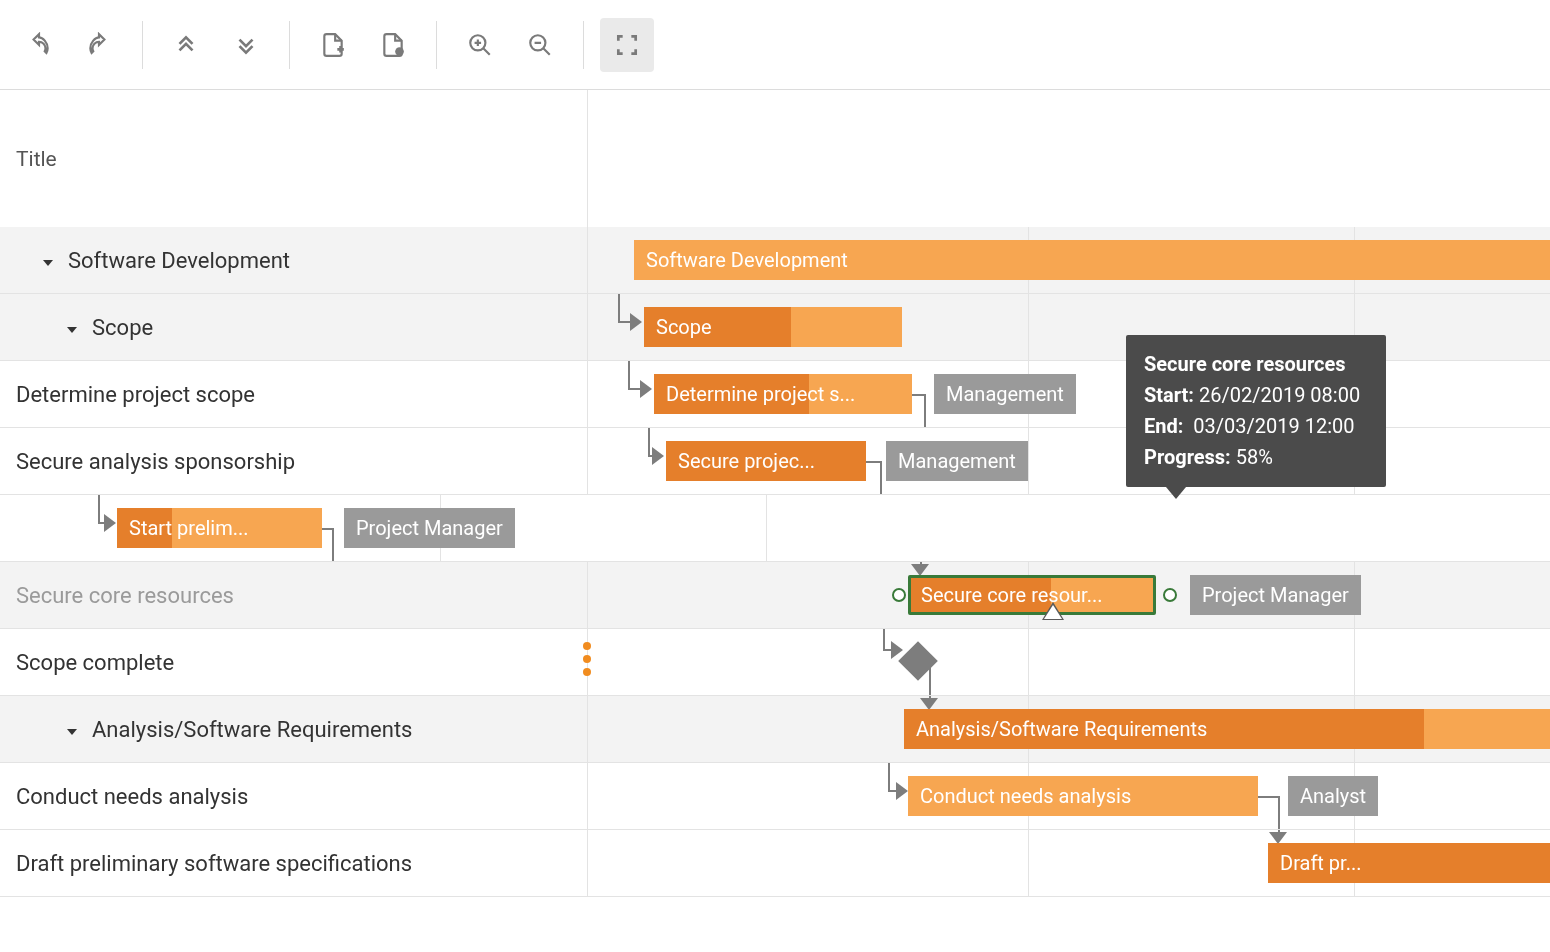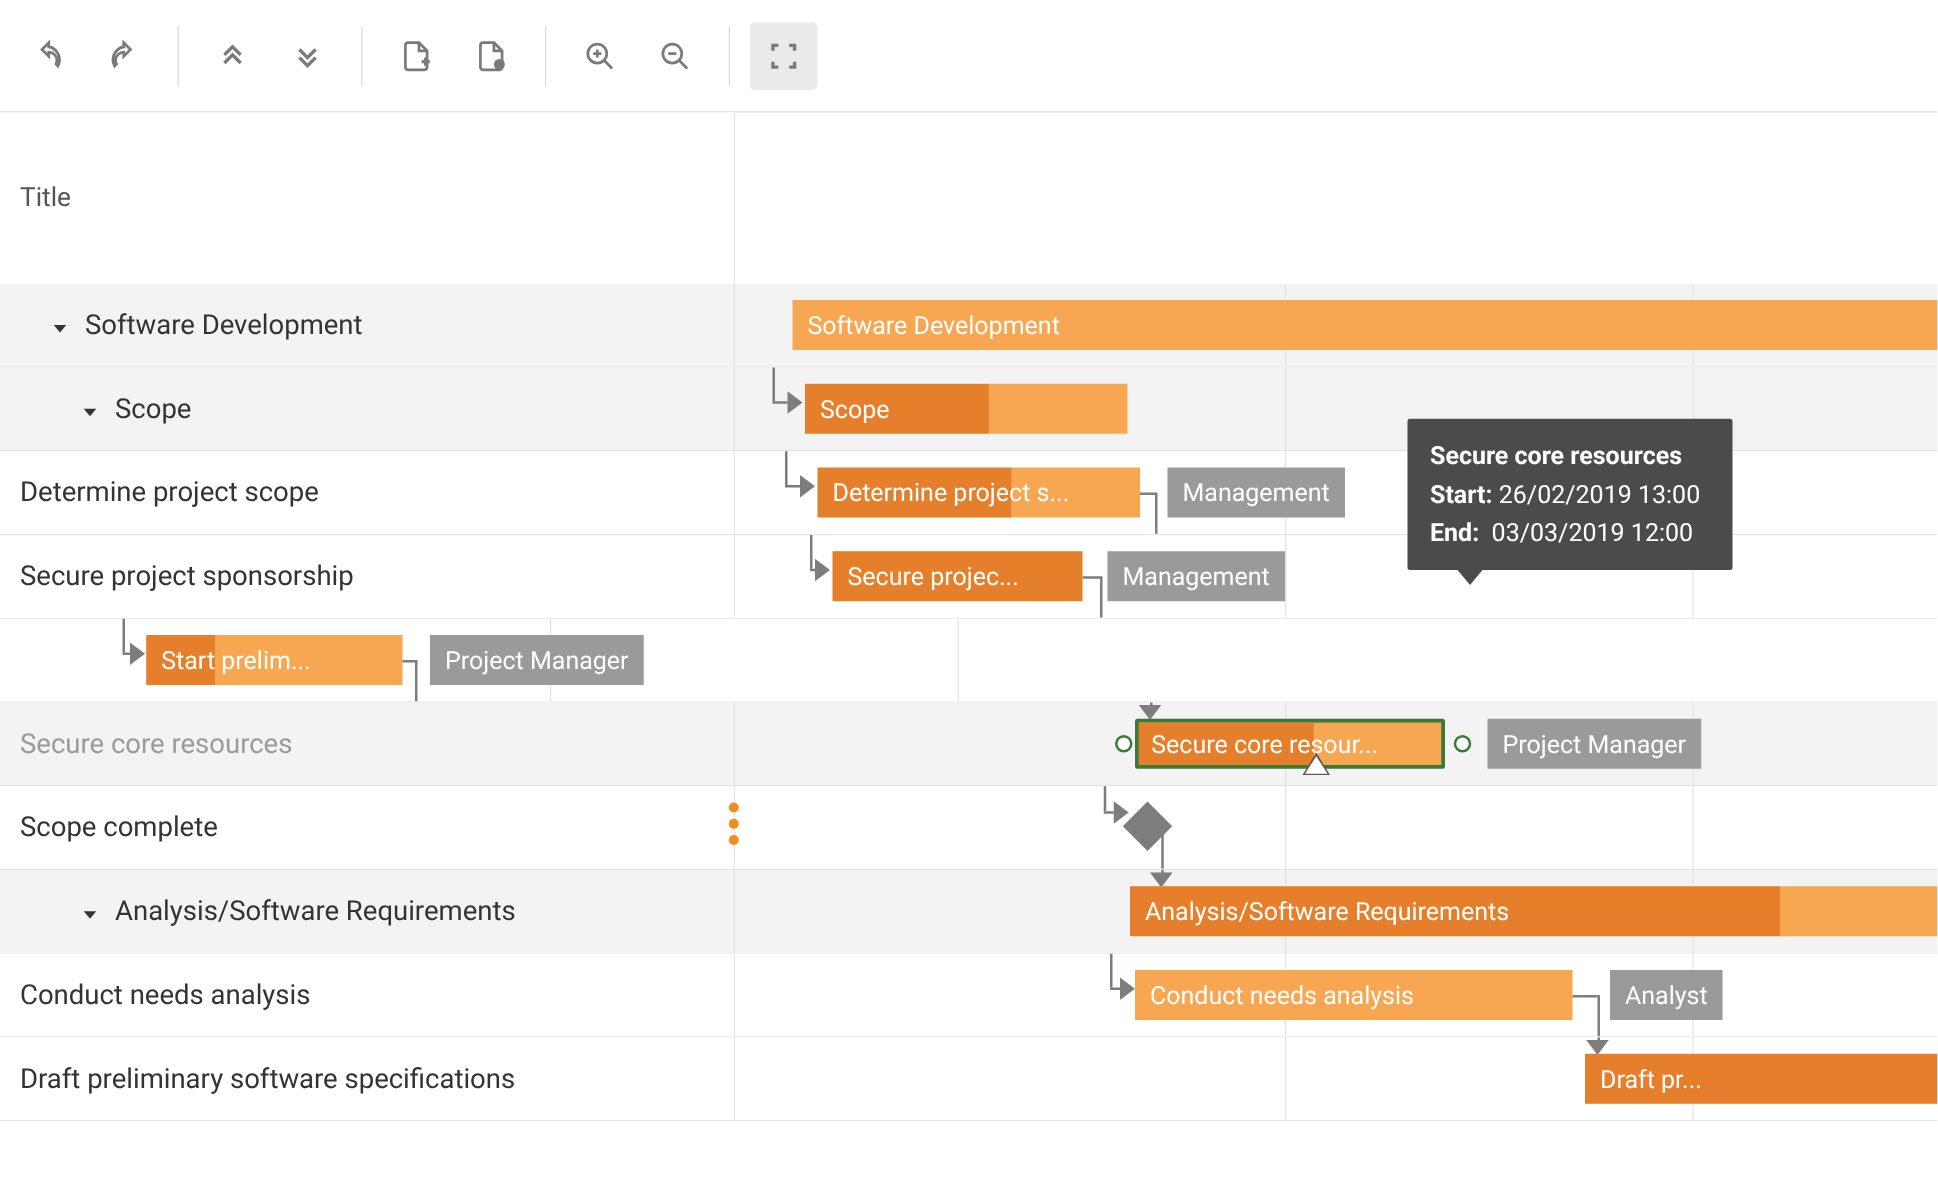--- a/index.html
+++ b/index.html
@@ -389,21 +389,21 @@
             <span>Management</span>
           </div>
         <div class="dep-line-h" style="left:324px; top:33px; width:12px;"></div>
         <div class="dep-line-v" style="left:336px; top:33px; height:34px;"></div>
       </div>
     </div>
   </div>
 
   <div class="row">
     <div class="left-col indent3">
-      <span class="task-title">Secure project sponsorship</span>
+      <span class="task-title">Secure analysis sponsorship</span>
     </div>
     <div class="right-col">
       <div class="col-line" style="left:440px"></div>
         <div class="col-line" style="left:766px"></div>
       <div class="chart-inner">
         <div class="dep-line-v" style="left:60px; top:-33px; height:60px;"></div>
         <div class="dep-line-h" style="left:60px; top:27px; width:6px;"></div>
         <div class="dep-arrow right" style="left:64px; top:19px;"></div>
 
         <div class="bar" style="left:78px; width:200px; top:13px;">
@@ -546,17 +546,18 @@
         <div class="dep-arrow" style="left:681px; top:2px;"></div>
         <div class="bar" style="left:680px; width:286px; top:13px; background:#e57f2b;">
           <span class="lbl">Draft pr...</span>
         </div>
       </div>
     </div>
   </div>
 
   <div class="tooltip" style="left:1126px; top:245px;">
     <div class="tt-row"><b>Secure core resources</b></div>
-    <div class="tt-row"><b>Start:</b> <span>26/02/2019 13:00</span></div>
+    <div class="tt-row"><b>Start:</b> <span>26/02/2019 08:00</span></div>
     <div class="tt-row"><b>End:</b>&nbsp;&nbsp;<span>03/03/2019 12:00</span></div>
+    <div class="tt-row"><b>Progress:</b> <span>58%</span></div>
   </div>
 
 </div>
 
 </body></html>

